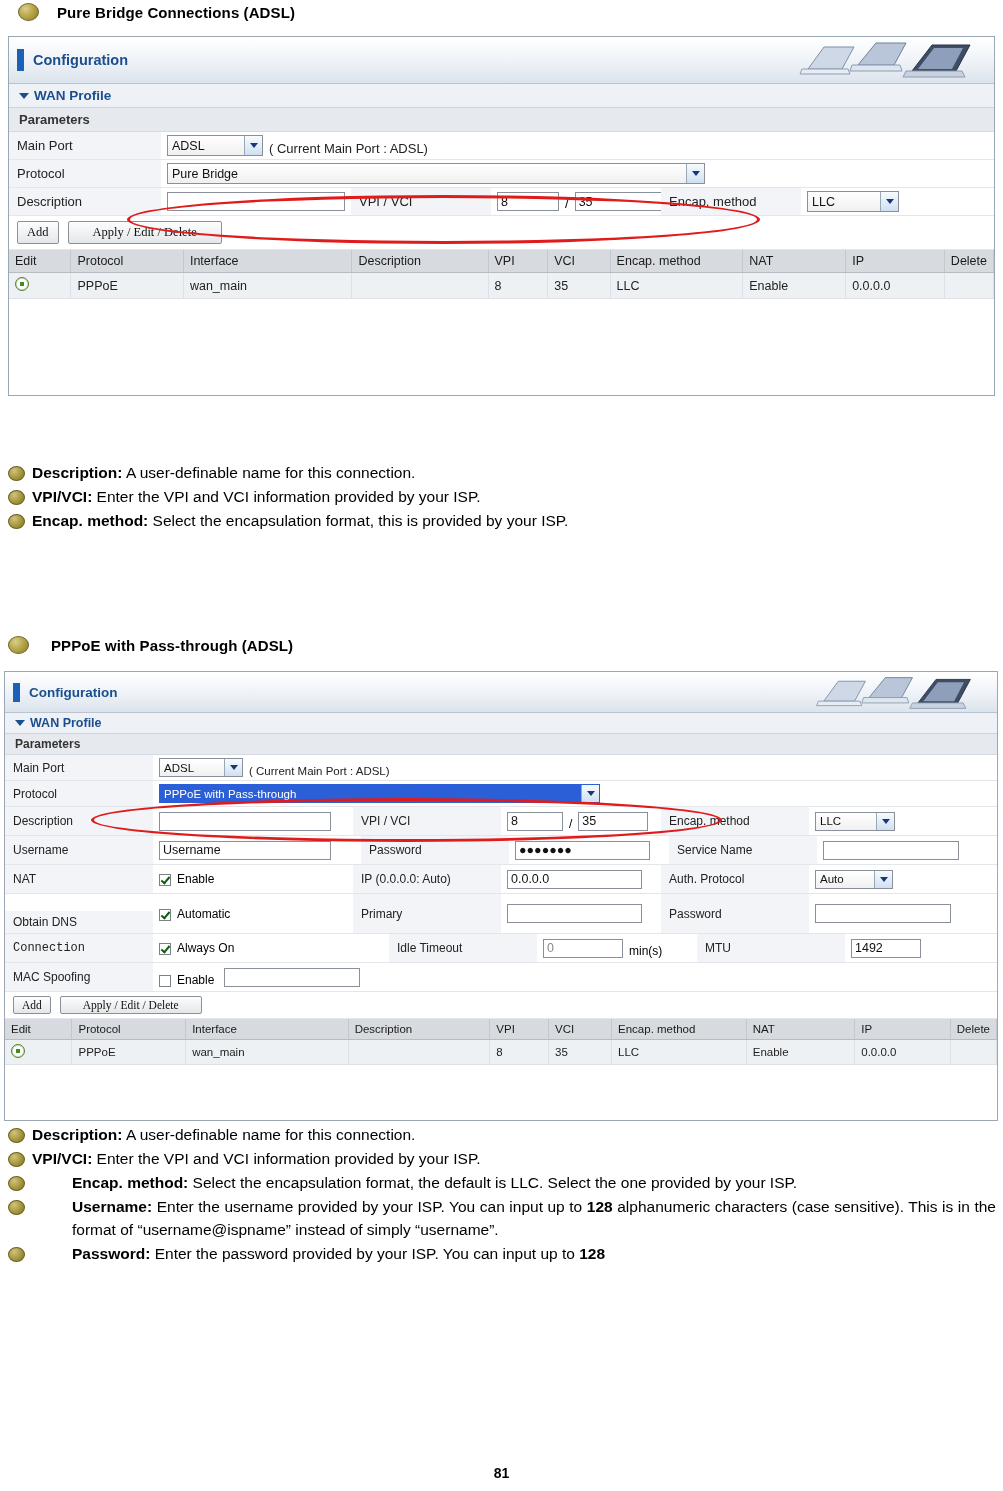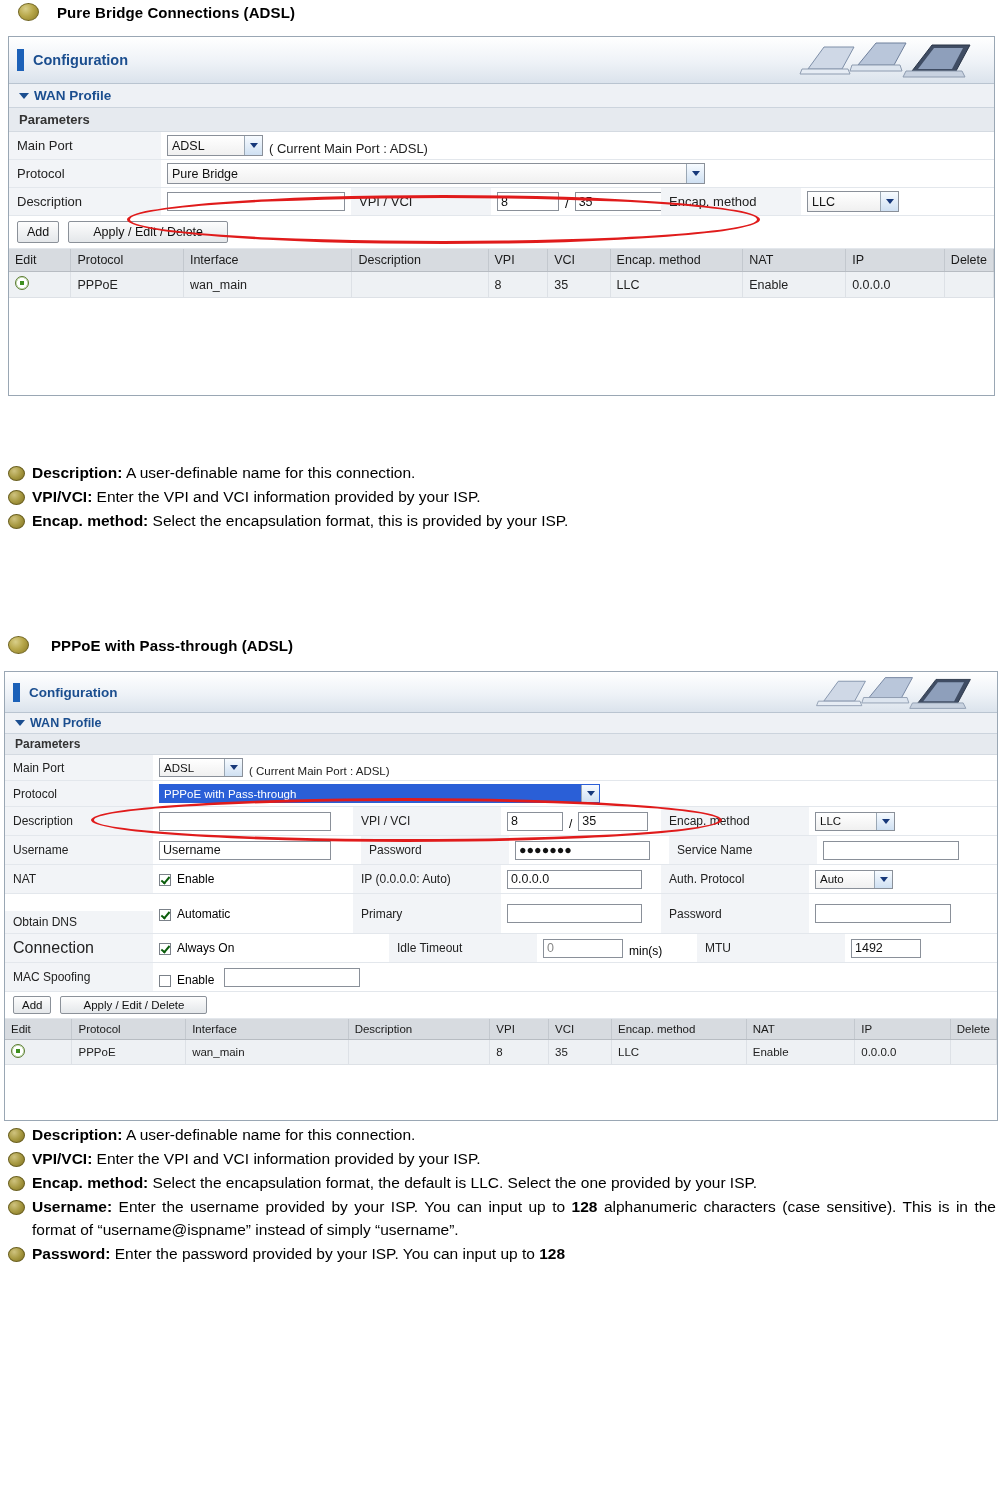--- a/index.html
+++ b/index.html
@@ -195,21 +195,21 @@
     border-bottom: 1px solid #e3e7ec;
   }
   .btn {
     border: 1px solid #8b9199;
     background: linear-gradient(to bottom,#fdfdfd,#e4e7ea);
     font-size: 12.5px;
     padding: 3px 9px;
     border-radius: 2px;
     box-sizing: border-box;
     color: #111;
-    font-family: Liberation Sans, sans-serif;
+    font-family: Liberation Serif, serif;
   }
 
   
   table.dt {
     width: 100%;
     border-collapse: collapse;
     font-size: 12.5px;
     padding-left: 29px;
   }
   table.dt th {
@@ -264,21 +264,21 @@
   
   .bullets { font-size: 15.5px; line-height: 1.48; }
   .bullet-line {
     display: flex;
     align-items: flex-start;
     gap: 7px;
     margin-bottom: 1px;
   }
   .bullet-line .txtblock { flex: 1; }
   .bold { font-weight: bold; }
-  .just { text-align: justify; text-justify: inter-word; }
+  .just { text-align: justify; text-justify: inter-word; margin-left: 40px; }
 
   .pagenum {
     position: absolute;
     left: 0; right: 0;
     bottom: 10px;
     text-align: center;
     font-size: 14px;
     font-weight: bold;
   }
 </style>
@@ -533,21 +533,21 @@
       <div class="fcell" style="width:160px;">
         <input class="txt" style="width: 135px;" value="">
       </div>
       <div class="fcell-label" style="width:148px;font-size:12px;">Password</div>
       <div class="fcell">
         <input class="txt" style="width: 136px;" value="">
       </div>
     </div>
 
     <div class="frow" style="min-height:28px;">
-      <div class="fcell-label" style="width:148px;font-size:16px;">Connection</div>
+      <div class="fcell-label" style="width:148px;font-size:12px;font-family:Liberation Mono, monospace;">Connection</div>
       <div class="fcell" style="width:200px;">
         <span class="chk on"></span>
         <span style="font-size:12px">Always On</span>
       </div>
       <div class="fcell-label" style="width:148px;font-size:12px;margin-left:36px;">Idle Timeout</div>
       <div class="fcell" style="width:160px;">
         <input class="txt" style="width: 80px; color: rgb(136, 136, 136);" value="0">
         <span style="font-size:12px">min(s)</span>
       </div>
       <div class="fcell-label" style="width:148px;font-size:12px;">MTU</div>
@@ -618,13 +618,14 @@
     <div class="bullet-line">
       <span class="ball-sm"></span>
       <span class="txtblock just"><span class="bold">Username:</span><span> Enter the username provided by your ISP. You can input up to </span><span class="bold">128</span><span> alphanumeric characters (case sensitive). This is in the format of “username@ispname” instead of simply “username”.</span></span>
     </div>
     <div class="bullet-line">
       <span class="ball-sm"></span>
       <span class="txtblock just"><span class="bold">Password:</span><span> Enter the password provided by your ISP. You can input up to </span><span class="bold">128</span></span>
     </div>
   </div>
 
+  <div class="pagenum">81</div>
 </div>
 
 </body></html>

